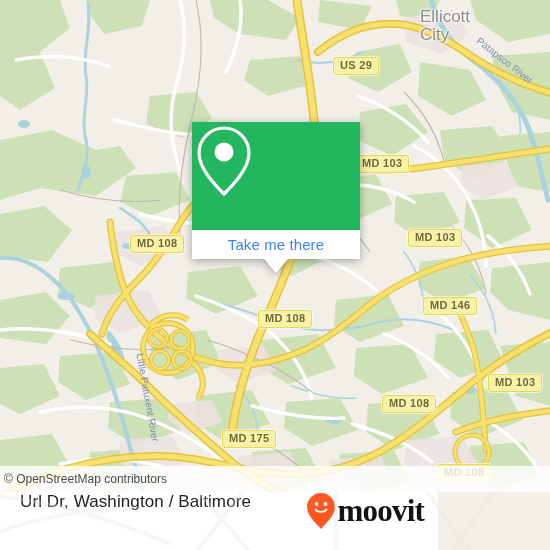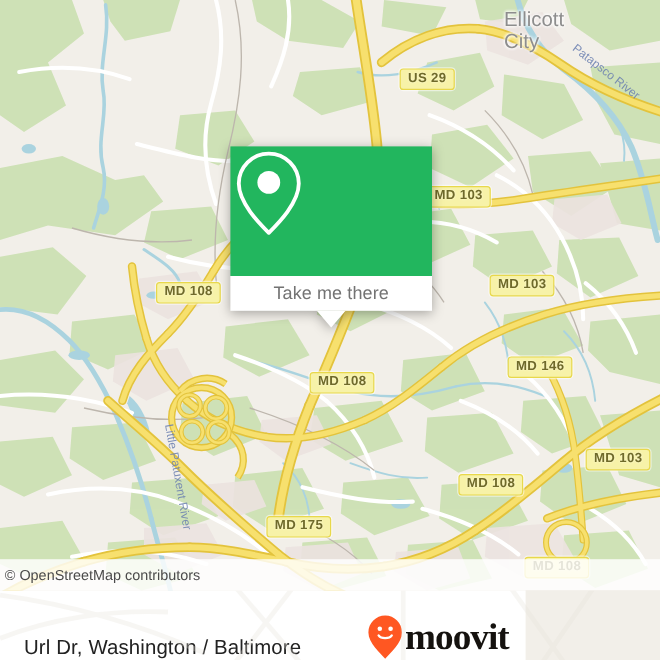--- a/index.html
+++ b/index.html
@@ -55,41 +55,41 @@
   }
   #popup-head{
     height:108px;background:#22b65e;
     display:flex;align-items:center;justify-content:center;
   }
   #popup-foot{
     background:#ffffff;height:29px;
     display:flex;align-items:center;justify-content:center;
   }
   #popup-foot span{
-    color:#737373;font-size:15px;letter-spacing:.1px;text-align:right;
+    color:#3b82f6;font-size:15px;letter-spacing:.1px;text-align:right;
   }
   #popup-tail{
     position:absolute;left:72px;top:137px;width:0;height:0;
     border-left:12px solid transparent;
     border-right:12px solid transparent;
     border-top:14px solid #ffffff;
   }
 
   
   #attrib{
     position:absolute;left:0;top:466px;width:550px;height:26px;
     background:rgba(255,255,255,.82);
     display:flex;align-items:center;
   }
   #attrib span{color:#4a4a4a;font-size:12px;padding-left:4px;}
 
   
   #bottom{
     position:absolute;left:0;top:492px;width:438px;height:58px;
-    background:#ffffff;display:flex;align-items:flex-end;
+    background:#ffffff;display:flex;align-items:flex-start;
     justify-content:space-between;
   }
   #bottom-title{
     color:#222;font-size:17px;padding-left:20px;letter-spacing:.1px;
   }
   #brand{display:flex;align-items:center;padding-right:14px;}
   #brand-word{color:#15120f;font-size:31px;font-weight:bold;letter-spacing:-.8px;margin-left:2px;font-family:Liberation Serif, serif;}
   .bottom-watermark{
     position:absolute;left:0;top:0;width:550px;height:58px;overflow:hidden;opacity:.30;
   }

